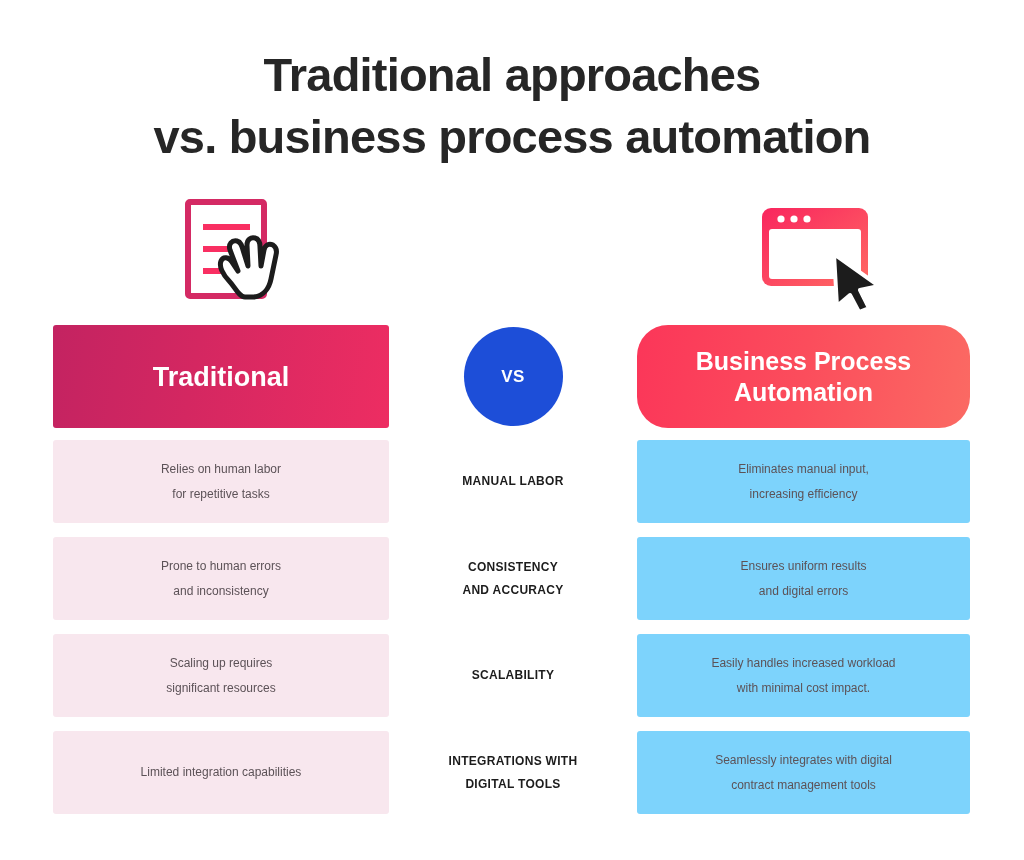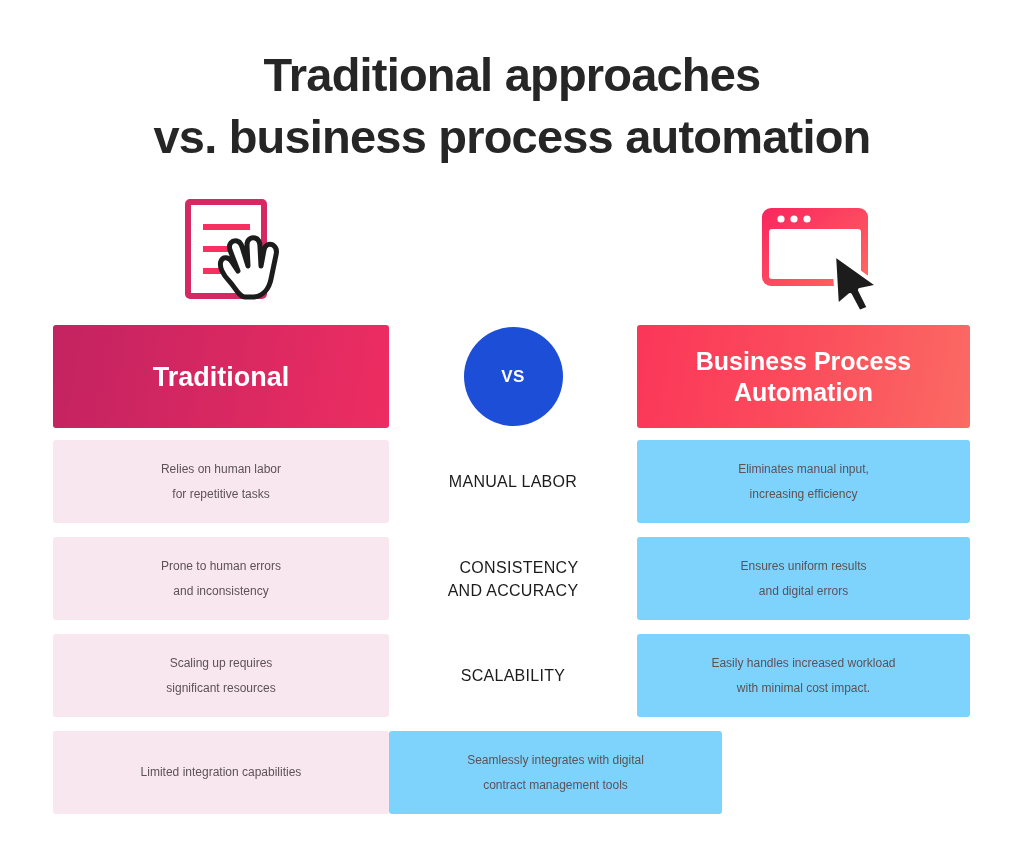--- a/index.html
+++ b/index.html
@@ -95,20 +95,21 @@
   }
   .head-left {
     background: linear-gradient(100deg, #c32361 0%, #d42761 42%, #ed2d62 100%);
     font-size: 27px;
     line-height: 32px;
   }
   .head-right {
     background: linear-gradient(100deg, #fb3659 0%, #fb4d5c 50%, #fb6a63 100%);
     font-size: 25px;
     line-height: 31px;
+    border-radius: 31px;
   }
   .vs-wrap {
     display: flex;
     align-items: center;
     justify-content: center;
   }
   .vs-circle {
     width: 99px;
     height: 99px;
     border-radius: 50%;
@@ -134,26 +135,25 @@
     padding: 0 14px;
     font-size: 12px;
     line-height: 25px;
     color: #5c5257;
   }
   .cell-left  { background: #f8e7ee; }
   .cell-right { background: #7dd3fc; }
   .cell-center {
     background: transparent;
     color: #1c1c1c;
-    font-weight: normal;
-    font-size: 16px;
+    font-weight: bold;
+    font-size: 12px;
     line-height: 23px;
     letter-spacing: 0.3px;
     text-transform: uppercase;
-    text-align: right;
   }
   .cell span { display: block; }
 </style>
 </head>
 <body>
 
 <div class="page">
 
   <div class="title-block">
     <span class="title-line">Traditional approaches</span>
@@ -271,20 +271,26 @@
       </div>
     </div>
 
     <div class="row content-row">
       <div class="col-left cell cell-left">
         <div>
           <span>Limited integration capabilities</span>
           <span></span>
         </div>
       </div>
+      <div class="col-center cell cell-center">
+        <div>
+          <span>INTEGRATIONS WITH</span>
+          <span>DIGITAL TOOLS</span>
+        </div>
+      </div>
       <div class="col-right cell cell-right">
         <div>
           <span>Seamlessly integrates with digital</span>
           <span>contract management tools</span>
         </div>
       </div>
     </div>
 
   </div>
 

